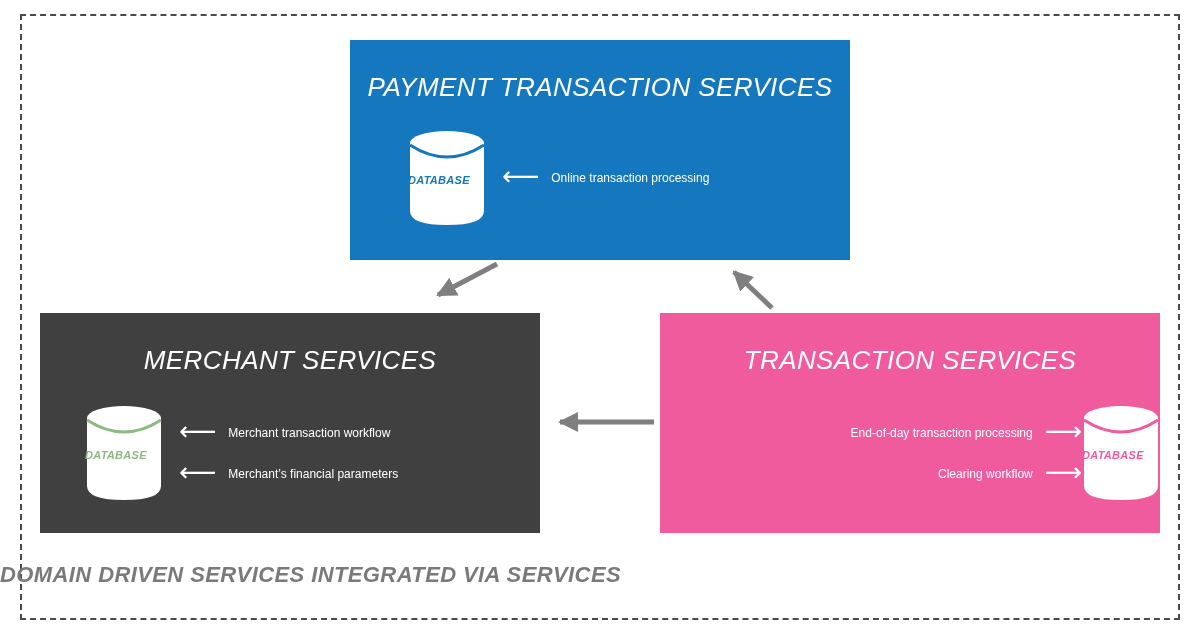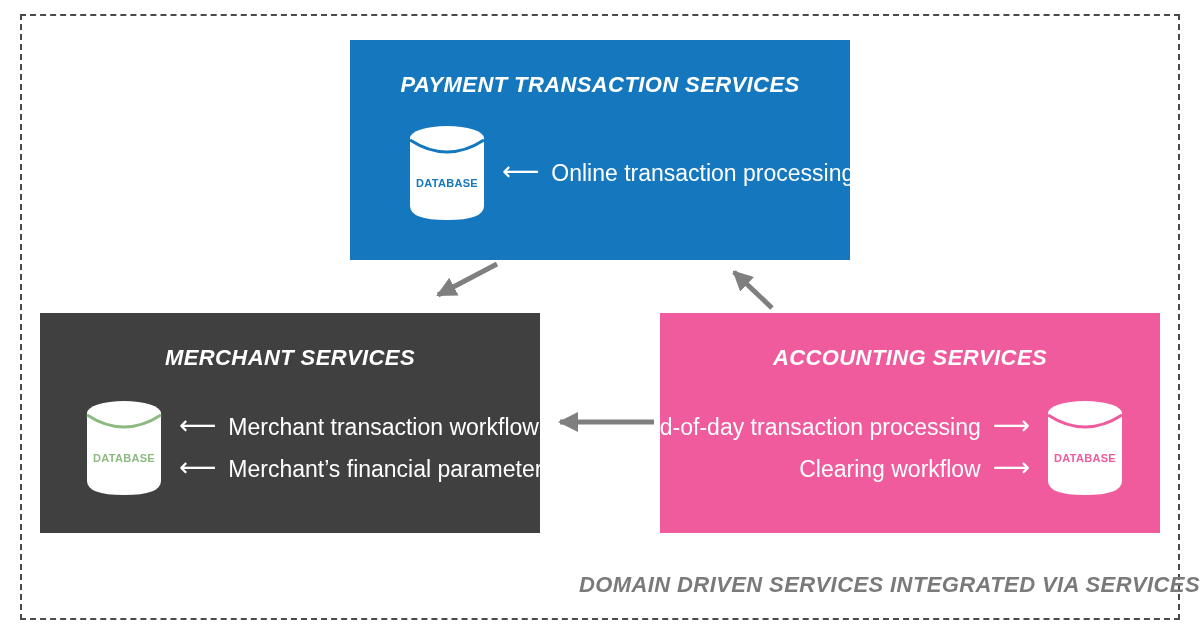--- a/index.html
+++ b/index.html
@@ -23,83 +23,82 @@
     position: absolute;
     width: 500px; height: 220px;
     color: #ffffff;
   }
   .box.blue  { left: 350px; top: 40px;  background: #1577BD; }
   .box.green { left: 40px;  top: 313px; background: #404040; }
   .box.pink  { left: 660px; top: 313px; background: #EF5B9C; }
 
   .box h2 {
     margin-top: 32px;
-    font-size: 22px;
-    font-weight: bold;
+    font-size: 26px;
+    font-weight: normal;
     font-style: italic;
     letter-spacing: 0.4px;
     text-align: center;
     color: #ffffff;
   }
 
   .content { display: flex; align-items: center; margin-top: 26px; }
   .box.blue  .content { padding-left: 58px; gap: 16px; }
   .box.green .content { padding-left: 45px; gap: 16px; margin-top: 28px; }
-  .box.pink  .content { padding-right: 36px; gap: 16px; justify-content: flex-end; margin-top: 28px; }
+  .box.pink  .content { justify-content: flex-end; margin-top: 28px; }
 
   .ann-col { display: flex; flex-direction: column; gap: 15px; }
   .box.pink .ann-col { align-items: flex-end; }
 
   .annotation { display: flex; align-items: center; gap: 12px; color: #ffffff; }
-  .annotation-text { font-size: 23px; white-space: nowrap; }
+  .annotation-text { font-size: 12px; white-space: nowrap; }
   .arrow-glyph {
     font-family: "DejaVu Sans", sans-serif;
     font-size: 26px;
     line-height: 1;
     position: relative;
     top: -2px;
   }
 
   
   .cylinder { position: relative; width: 78px; height: 98px; flex: 0 0 auto; }
   .cylinder svg { display: block; width: 100%; height: 100%; overflow: visible; }
   .cyl-body, .cyl-top { fill: #ffffff; }
   .cyl-sep { fill: none; stroke: currentColor; stroke-width: 3; }
   .c-blue  { color: #1577BD; }
   .c-green { color: #8CBA80; }
   .c-pink  { color: #EF5B9C; }
   .db-label {
     position: absolute;
-    left: 0; right: 0; top: 53px;
-    text-align: center;
+    left: 0; right: 0; top: 45px;
     font-size: 11px;
     font-weight: bold;
+    font-style: italic;
     letter-spacing: 0.3px;
     color: currentColor;
   }
 
   .connectors {
     position: absolute;
     left: 0; top: 0;
     width: 1200px; height: 634px;
     pointer-events: none;
   }
   .connector-line { stroke: #7F7F7F; stroke-width: 5; }
 
   .caption {
     position: absolute;
     left: 0; top: 562px;
     width: 100%;
-    text-align: right;
+    text-align: left;
     font-size: 22px;
     font-weight: bold;
     font-style: italic;
     letter-spacing: 0.4px;
     color: #7a7a7a;
-    margin-top: 10px;
   }
 </style>
 </head>
 <body>
 
 <div id="app">
 
   <div class="frame"></div>
 
   <section class="box blue">
@@ -140,21 +139,21 @@
         </div>
         <div class="annotation">
           <span class="arrow-glyph">⟵</span>
           <span class="annotation-text">Merchant’s financial parameters</span>
         </div>
       </div>
     </div>
   </section>
 
   <section class="box pink">
-    <h2>ACCOUNTING SERVICES</h2>
+    <h2>TRANSACTION SERVICES</h2>
     <div class="content">
       <div class="ann-col">
         <div class="annotation">
           <span class="annotation-text">End-of-day transaction processing</span>
           <span class="arrow-glyph">⟶</span>
         </div>
         <div class="annotation">
           <span class="annotation-text">Clearing workflow</span>
           <span class="arrow-glyph">⟶</span>
         </div>

